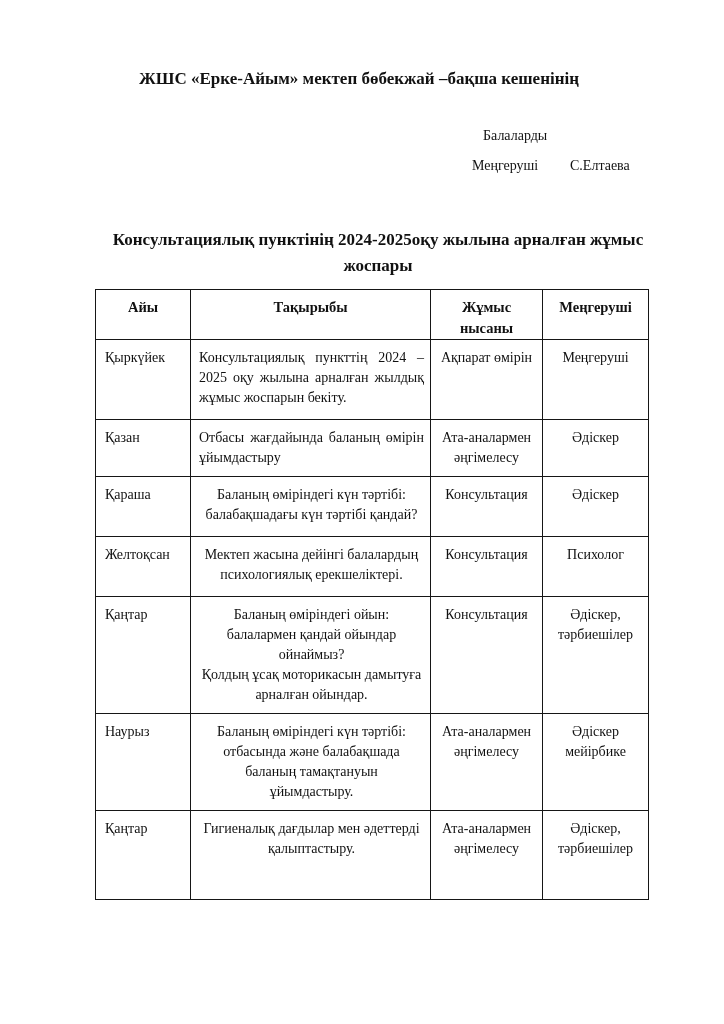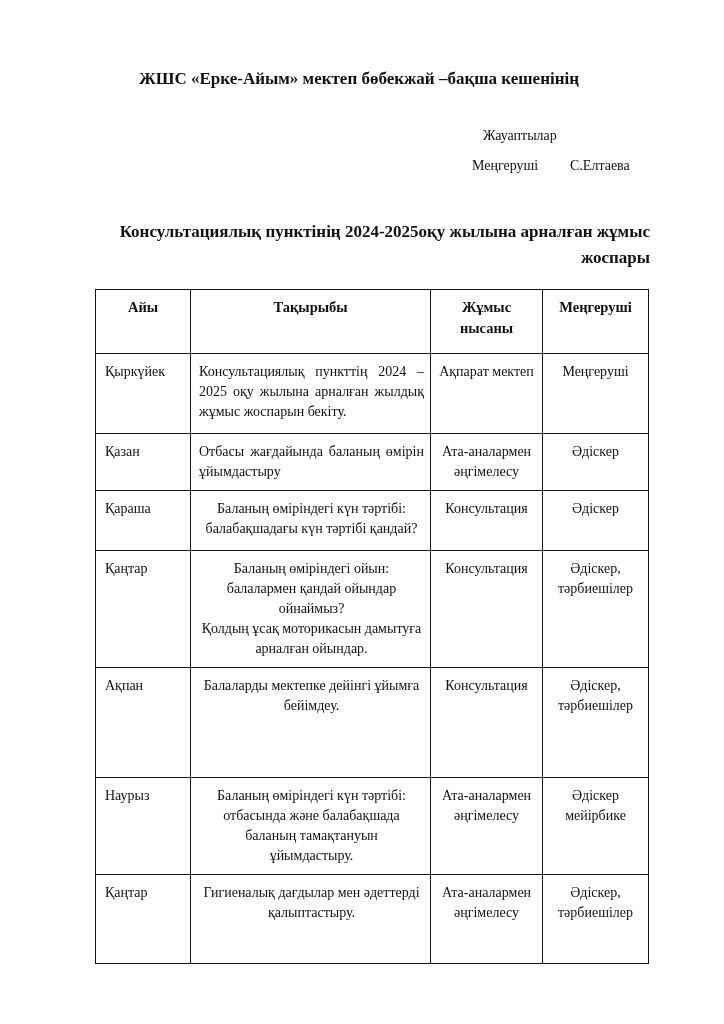--- a/index.html
+++ b/index.html
@@ -52,22 +52,22 @@
     position: absolute;
     top: 158px;
     left: 570px;
     white-space: nowrap;
   }
   .doc-subtitle {
     position: absolute;
     top: 211px;
     left: 82px;
     width: 560px;
-    margin: 8px;
-    text-align: right;
+    margin: 16px;
+    text-align: center;
     font-size: 17px;
     font-weight: bold;
     line-height: 26px;
   }
   .table-wrap {
     position: absolute;
     top: 289px;
     left: 95px;
     width: 553px;
   }
@@ -83,21 +83,21 @@
   table.plan col.c-resp  { width: 106px; }
   table.plan th, table.plan td {
     border: 1.5px solid #161616;
     vertical-align: top;
     overflow: hidden;
   }
   table.plan th {
     font-size: 14.5px;
     font-weight: bold;
     text-align: center;
-    padding: 7px 4px 14px;
+    padding: 7px 4px 0;
     line-height: 21px;
   }
   thead tr { height: 49px; }
   td.month { padding: 8px 4px 6px 9px; line-height: 20px; }
   td.topic {
     padding: 8px 6px 8px 8px;
     line-height: 20px;
     white-space: pre-line;
     text-align: center;
   }
@@ -118,21 +118,21 @@
   tbody tr:nth-child(8) { height: 60px; }
 </style>
 </head>
 <body>
 
 <div class="page">
 
   <h1 class="doc-title">ЖШС «Ерке-Айым» мектеп бөбекжай –бақша кешенінің</h1>
 
   <div class="approval">
-    <span class="approve-label">Жауаптылар</span>
+    <span class="approve-label">Балаларды</span>
     <span class="approve-role">Меңгеруші</span>
     <span class="approve-name">С.Елтаева</span>
   </div>
 
   <h2 class="doc-subtitle">Консультациялық пунктінің 2024-2025оқу жылына арналған жұмыс жоспары</h2>
 
   <div class="table-wrap">
     <table class="plan">
       <colgroup>
         <col class="c-month">
@@ -145,53 +145,53 @@
           <th>Айы</th>
           <th>Тақырыбы</th>
           <th>Жұмыс нысаны</th>
           <th>Меңгеруші</th>
         </tr>
       </thead>
       <tbody id="plan-body">
   <tr>
     <td class="month">Қыркүйек</td>
     <td class="topic">Консультациялық пункттің 2024 – 2025 оқу жылына арналған жылдық жұмыс жоспарын бекіту.</td>
-    <td class="form">Ақпарат мектеп</td>
+    <td class="form">Ақпарат өмірін</td>
     <td class="resp">Меңгеруші</td>
   </tr>
 
   <tr>
     <td class="month">Қазан</td>
     <td class="topic">Отбасы жағдайында баланың өмірін ұйымдастыру</td>
     <td class="form">Ата-аналармен әңгімелесу</td>
     <td class="resp">Әдіскер</td>
   </tr>
 
   <tr>
     <td class="month">Қараша</td>
     <td class="topic">Баланың өміріндегі күн тәртібі: балабақшадағы күн тәртібі қандай?</td>
     <td class="form">Консультация</td>
     <td class="resp">Әдіскер</td>
   </tr>
 
+  <tr>
+    <td class="month">Желтоқсан</td>
+    <td class="topic">Мектеп жасына дейінгі балалардың психологиялық ерекшеліктері.</td>
+    <td class="form">Консультация</td>
+    <td class="resp">Психолог</td>
+  </tr>
 
   <tr>
     <td class="month">Қаңтар</td>
     <td class="topic">Баланың өміріндегі ойын: балалармен қандай ойындар ойнаймыз?
 Қолдың ұсақ моторикасын дамытуға арналған ойындар.</td>
     <td class="form">Консультация</td>
     <td class="resp">Әдіскер, тәрбиешілер</td>
   </tr>
 
-  <tr>
-    <td class="month">Ақпан</td>
-    <td class="topic">Балаларды мектепке дейінгі ұйымға бейімдеу.</td>
-    <td class="form">Консультация</td>
-    <td class="resp">Әдіскер, тәрбиешілер</td>
-  </tr>
 
   <tr>
     <td class="month">Наурыз</td>
     <td class="topic">Баланың өміріндегі күн тәртібі: отбасында және балабақшада баланың тамақтануын
 ұйымдастыру.</td>
     <td class="form">Ата-аналармен әңгімелесу</td>
     <td class="resp">Әдіскер мейірбике</td>
   </tr>
 
   <tr>

